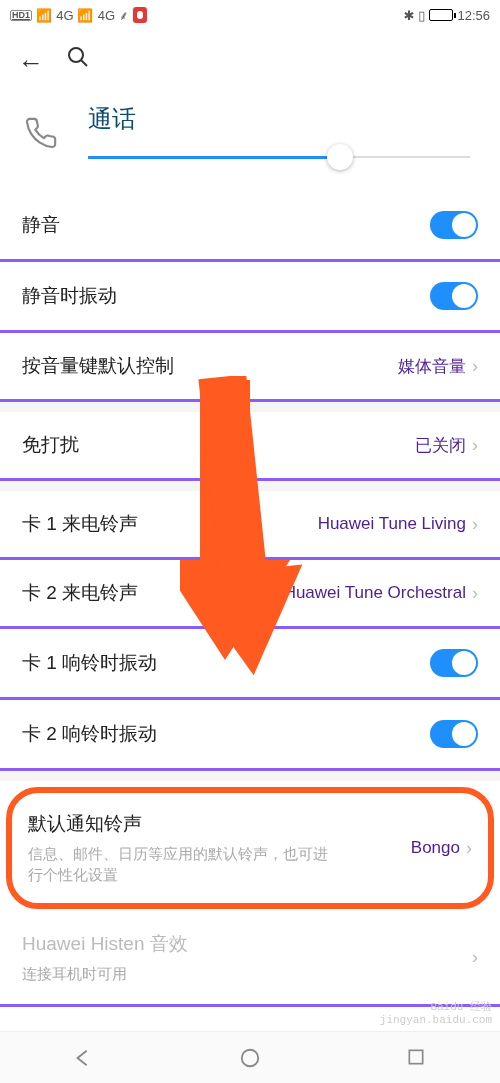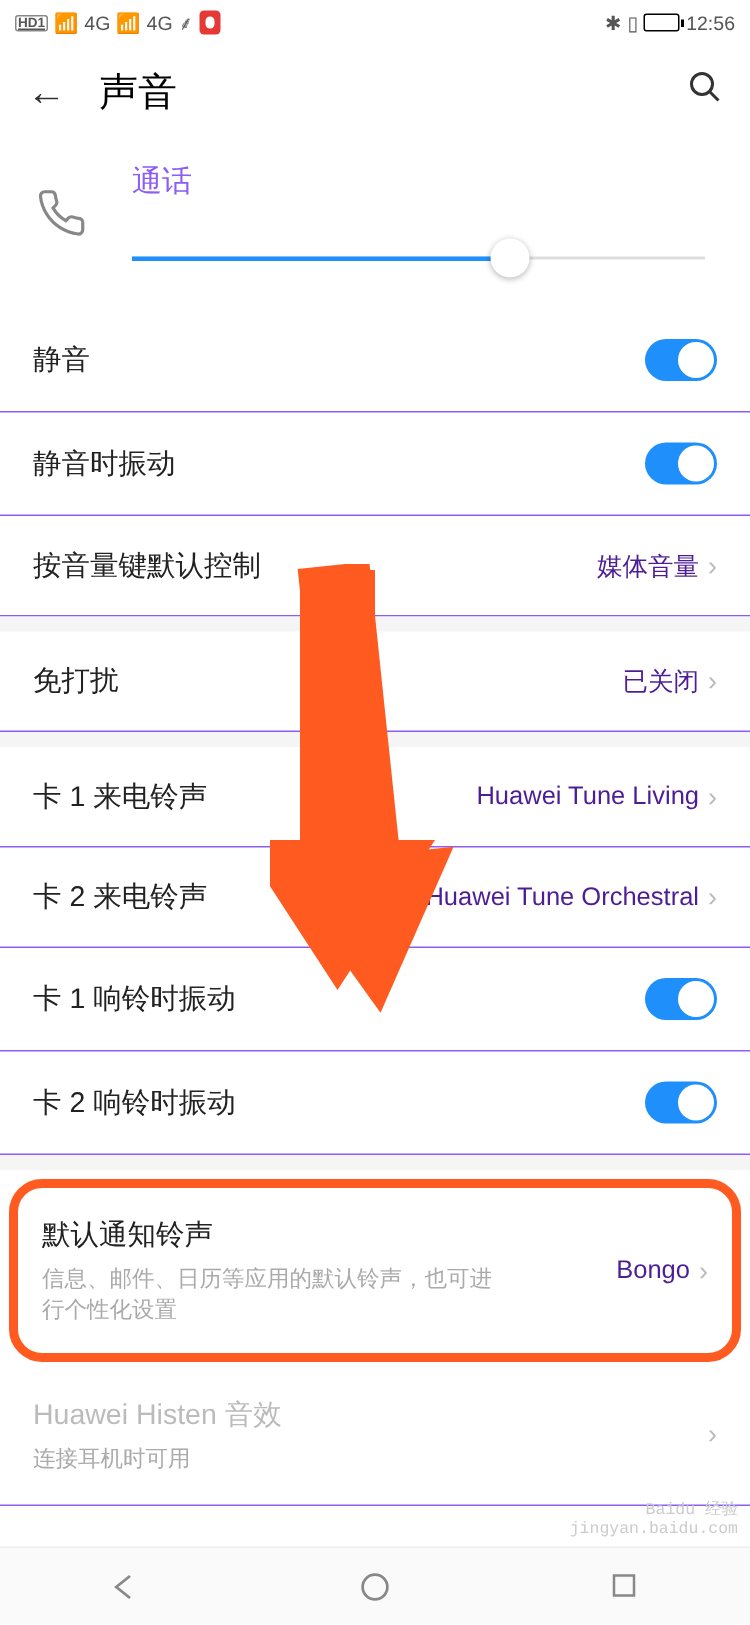--- a/index.html
+++ b/index.html
@@ -45,59 +45,59 @@
   .back-arrow { font-size: 26px; color:#333; margin-right: 22px; cursor:pointer; }
   .title { font-size: 26px; font-weight: 500; flex:1; }
   .search-icon { font-size: 24px; color:#333; cursor:pointer; }
 
   .call-section {
     display: flex; align-items: center;
     padding: 10px 30px 24px 24px;
   }
   .phone-icon { width: 40px; margin-right: 24px; color:#888; }
   .call-body { flex:1; }
-  .call-label { font-size: 20px; color:#8b5cf6; margin-bottom: 28px; }
+  .call-label { font-size: 24px; color:#0c4a6e; margin-bottom: 12px; }
   .slider { position: relative; height: 20px; }
   .slider-track {
     position:absolute; top:9px; left:0; right:0; height:2px; background:#ddd;
   }
   .slider-fill {
     position:absolute; top:9px; left:0; width:66%; height:3px; background:#1f8ffb;
   }
   .slider-thumb {
     position:absolute; top:-3px; left:66%; transform:translateX(-50%);
     width:26px; height:26px; border-radius:50%; background:#fff;
     box-shadow: 0 1px 4px rgba(0,0,0,0.3);
   }
 
   .row {
     display:flex; align-items:center;
     padding: 20px 22px;
-    border-bottom: 1px solid #8b5cf6;
+    border-bottom: 3px solid #8b5cf6;
   }
   .row .label-col { flex:1; }
   .row .label { font-size: 19px; color:#222; }
   .row .sub { font-size: 15px; color:#aaa; margin-top:6px; line-height:1.4; max-width: 300px;}
   .row .value { font-size: 17px; color:#4c1d95; margin-right:2px; }
   .chev { color:#bbb; font-size:18px; margin-left:4px; }
   .row.disabled .label { color:#bbb; }
   .separator { height: 10px; background:#f5f5f5; }
 
   .toggle {
     width: 48px; height: 28px; border-radius: 14px; position: relative; cursor:pointer;
   }
   .toggle.on { background:#1f8ffb; }
   .toggle .knob {
     position:absolute; top:2px; width:24px; height:24px; border-radius:50%; background:#fff;
   }
   .toggle.on .knob { right:2px; }
 
   .highlight-box {
     border: 6px solid #ff5a1f;
-    border-radius: 22px;
+    border-radius: 32px;
     margin: 6px 6px 2px 6px;
   }
   .highlight-box .row { border-bottom:none; padding: 18px 16px; }
 
   .annotation-arrow {
     position:absolute; left:180px; top:380px; z-index:50;
     pointer-events: none;
   }
 
   .nav-bar {
@@ -129,21 +129,20 @@
   <div class="status-right">
     <span>✱</span>
     <span>▯</span>
     <span class="battery"><span class="fill"></span></span>
     <span>12:56</span>
   </div>
 </div>
 
 <div class="header">
   <span class="back-arrow">←</span>
-  <span class="title">声音</span>
   <span class="search-icon">
     <svg width="24" height="24" viewBox="0 0 24 24" fill="none" stroke="#333" stroke-width="2">
       <circle cx="10" cy="10" r="7"></circle>
         <line x1="15" y1="15" x2="21" y2="21"></line>
     </svg>
   </span>
 </div>
 
 <div class="call-section">
   <span class="phone-icon">

